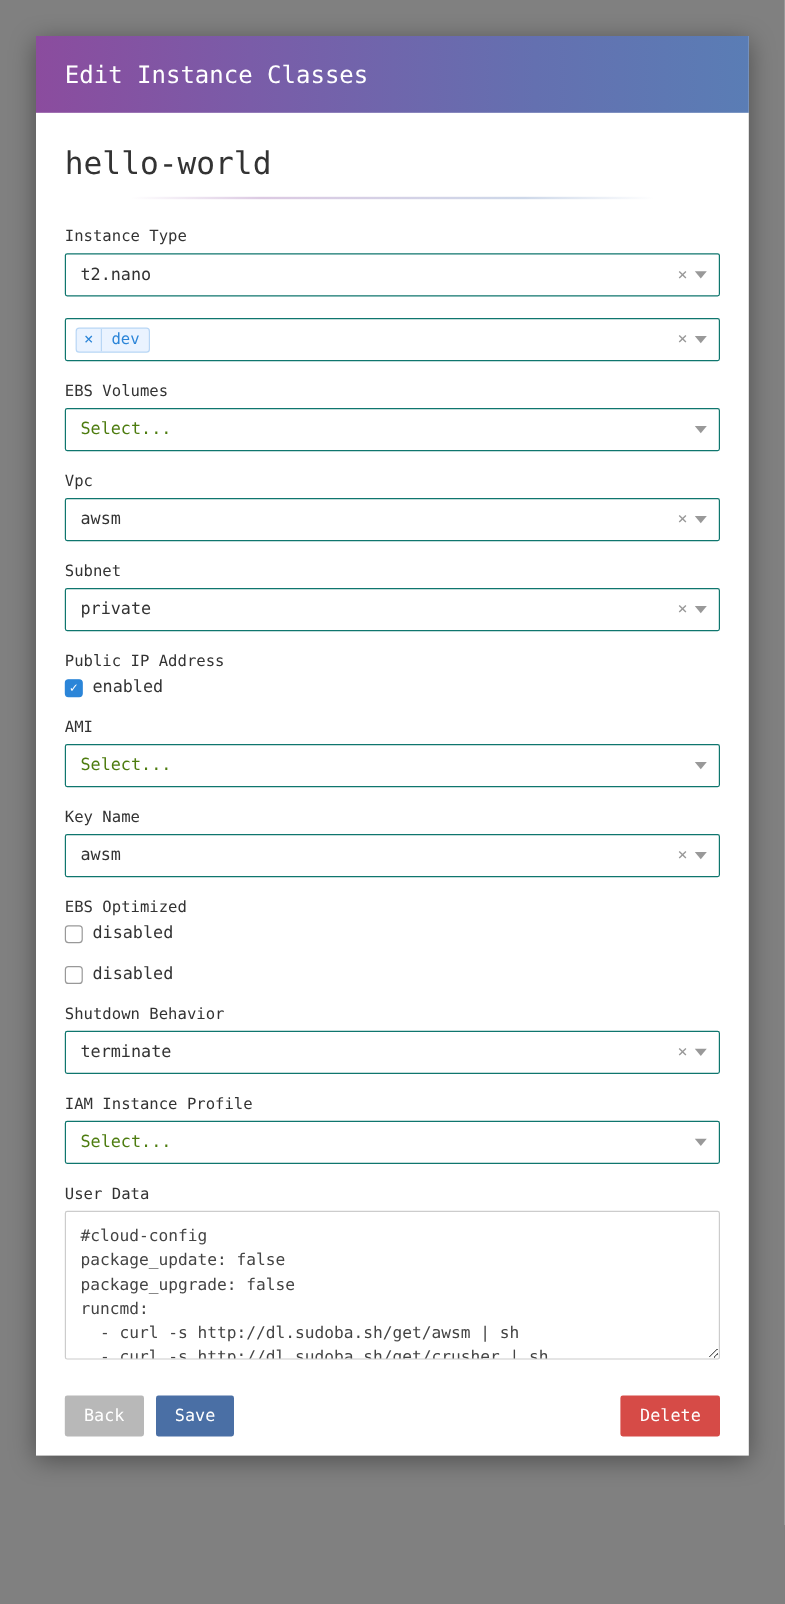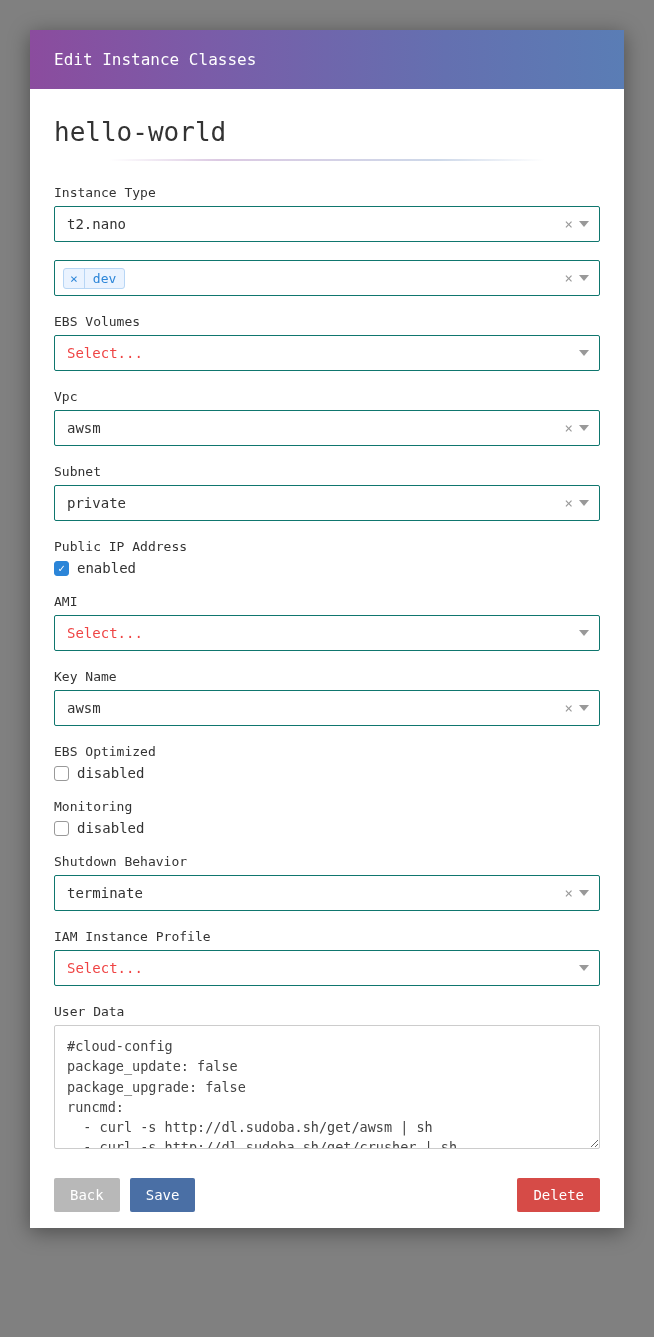--- a/index.html
+++ b/index.html
@@ -14,21 +14,21 @@
   .modal {
     width: 594px;
     margin: 0 auto;
     background: #fff;
     box-shadow: 0 4px 20px rgba(0,0,0,0.4);
   }
   .modal-header {
     background: linear-gradient(90deg, #8b4c9e 0%, #7a5ca8 30%, #6470b0 70%, #5a7db5 100%);
     color: #fff;
     padding: 20px 24px;
-    font-size: 16px;
+    font-size: 20px;
     font-weight: 500;
   }
   .modal-body { padding: 24px 24px 16px 24px; }
   .page-title {
     font-size: 26px;
     font-weight: 400;
     margin: 4px 0 12px 0;
   }
   .divider {
     height: 2px;
@@ -42,21 +42,21 @@
   .select-box {
     border: 1px solid #0f766e;
     border-radius: 2px;
     display: flex;
     align-items: center;
     min-height: 36px;
     padding: 4px 6px;
     position: relative;
   }
   .select-value { flex: 1; padding: 2px 6px; font-size: 14px; }
-  .select-placeholder { color: #ef4444; }
+  .select-placeholder { color: #4d7c0f; }
   .select-controls { display:flex; align-items:center; gap:6px; padding-right:4px; color:#888; }
   .clear-x { cursor:pointer; font-size:14px; color:#999; }
   .caret-down {
     width:0; height:0;
     border-left:5px solid transparent;
     border-right:5px solid transparent;
     border-top:6px solid #999;
     display:inline-block;
   }
   .tag {
@@ -205,21 +205,20 @@
 
     <div class="field">
       <label class="field-label">EBS Optimized</label>
       <div class="checkbox-row">
         <span class="chk unchecked"></span>
         <span>disabled</span>
       </div>
     </div>
 
     <div class="field">
-      <label class="field-label">Monitoring</label>
       <div class="checkbox-row">
         <span class="chk unchecked"></span>
         <span>disabled</span>
       </div>
     </div>
 
     <div class="field">
       <label class="field-label">Shutdown Behavior</label>
       <div class="select-box">
         <div class="select-value">terminate</div>

